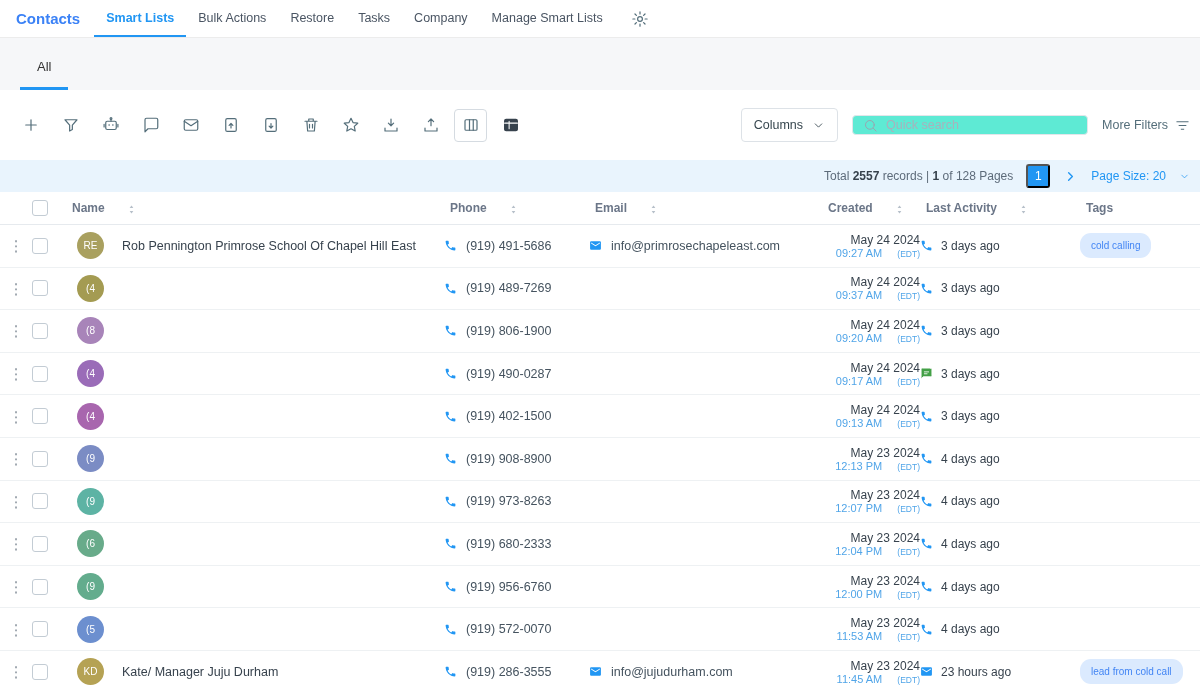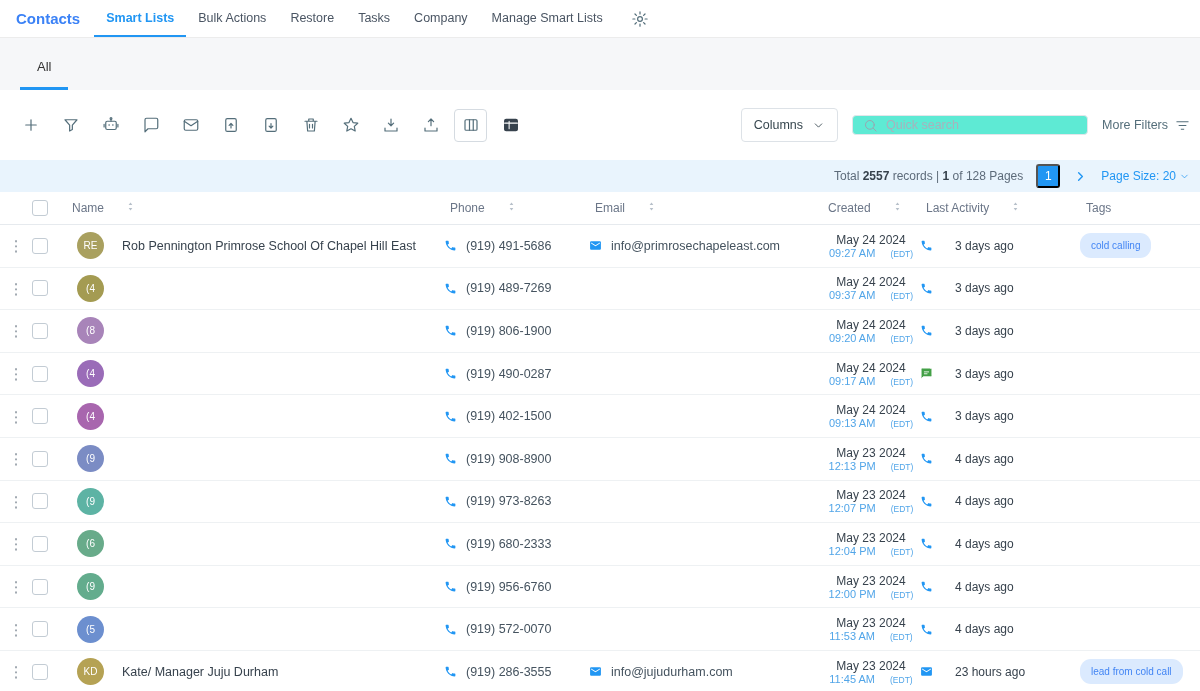--- a/index.html
+++ b/index.html
@@ -38,43 +38,43 @@
   .more-filters { display:flex; align-items:center; gap:7px; font-size:12.5px; color:#546e7a;
     background:none; border:none; white-space:nowrap; cursor:pointer; }
 
   
   .info-bar { height:32px; background:#e9f4fd; display:flex; align-items:center; justify-content:flex-end;
     gap:13px; padding-right:10px; font-size:12px; color:#5d6b7a; }
   .summary b { color:#37424d; }
   .page-box { width:24px; height:24px; display:flex; align-items:center; justify-content:center;
     background:#2196f3; color:#fff; border-radius:3px; font-size:12px; cursor:pointer; }
   .chev-next { background:none; border:none; color:#2196f3; display:flex; cursor:pointer; }
-  .page-size { display:flex; align-items:center; gap:3px; color:#2196f3; cursor:pointer; background:none; border:none; font-size:12px; }
+  .page-size { display:flex; align-items:center; gap:13px; color:#2196f3; cursor:pointer; background:none; border:none; font-size:12px; }
 
   
   .thead { display:grid; grid-template-columns:32px 34px 378px 145px 233px 98px 160px auto;
     height:33px; align-items:center; border-bottom:1px solid #e6eaee; font-size:12px; color:#6b7688; }
-  .th { display:flex; align-items:flex-start; gap:21px; padding-left:6px; cursor:pointer; }
+  .th { display:flex; align-items:flex-end; gap:21px; padding-left:6px; cursor:pointer;font-weight:bold; }
   .sort-ic { color:#b6bfc9; }
   .row { display:grid; grid-template-columns:32px 34px 56px 322px 145px 233px 98px 160px auto;
     height:42.6px; align-items:center; border-bottom:1px solid #eef1f3; background:#fff; }
   .cell { display:flex; align-items:center; min-width:0; }
   .c-menu { justify-content:center; }
   .dots { color:#8a949e; font-size:15px; cursor:pointer; line-height:1; }
   .checkbox { width:16px; height:16px; border:1.5px solid #c3ccd4; border-radius:3px; background:#fff; cursor:pointer; display:inline-block; }
   .avatar { width:27px; height:27px; border-radius:50%; margin-left:11px; display:flex; align-items:center; justify-content:center;
     color:#fff; font-size:10px; font-weight:500; }
   .c-name { font-size:12.5px; color:#37424d; white-space:nowrap; overflow:hidden; cursor:pointer; }
   .c-phone, .c-email { gap:9px; font-size:12.5px; color:#45535f; white-space:nowrap; overflow:hidden; }
   .c-phone .ic, .c-email .ic { flex:none; color:#2196f3; }
-  .c-created { flex-direction:column; align-items:center; justify-content:center; display:flex; }
+  .c-created { flex-direction:column; align-items:flex-end; justify-content:center; display:flex; }
   .cr-date { font-size:12px; color:#37424d; }
   .cr-time { font-size:11px; color:#51a5e8; }
   .cr-time .tz { font-size:8.5px;margin-left:12px; }
-  .c-activity { gap:22px; font-size:12px; color:#37424d; }
+  .c-activity { gap:8px; font-size:12px; color:#37424d; }
   .c-activity .ic { color:#2196f3; }
   .c-activity .ic[data-name="chat-activity-icon"] { color:#43a047; }
   .tag { background:#dbeafe; color:#4285f4; font-size:10px; padding:7px 11px; border-radius:11px; white-space:nowrap; cursor:pointer; }
 
   
   .ic { width:18px; height:18px; fill:none; stroke:currentColor; stroke-width:1.6;
     stroke-linecap:round; stroke-linejoin:round; display:block; }
   .ic.fl { fill:currentColor; stroke:none; }
   .ic.sm { width:13px; height:13px; }
   .ic.md { width:15px; height:15px; }

